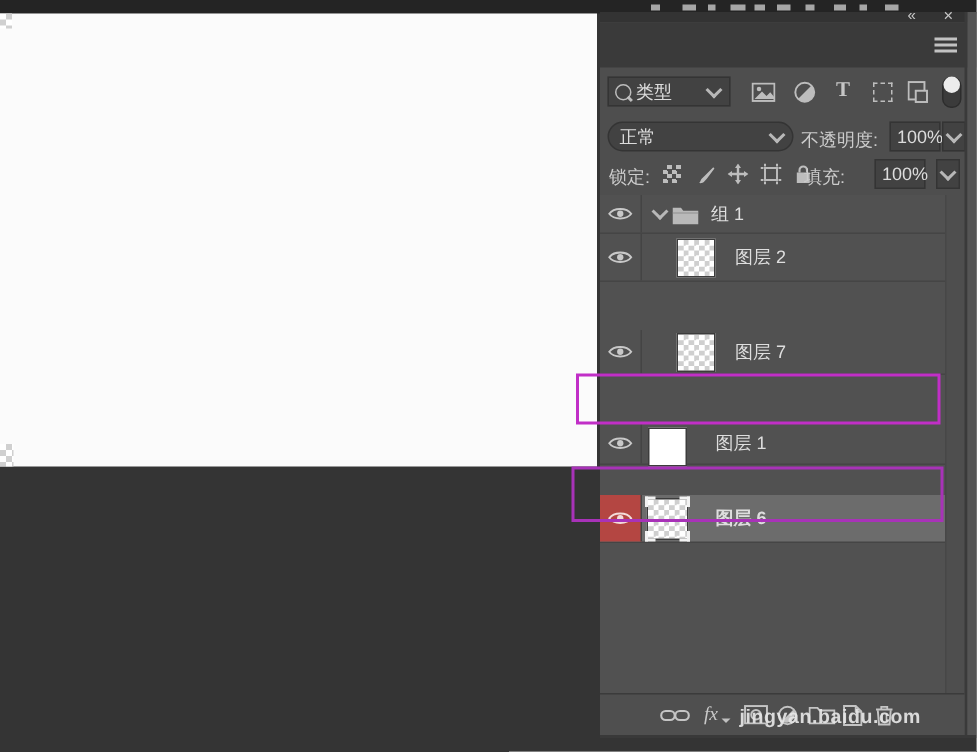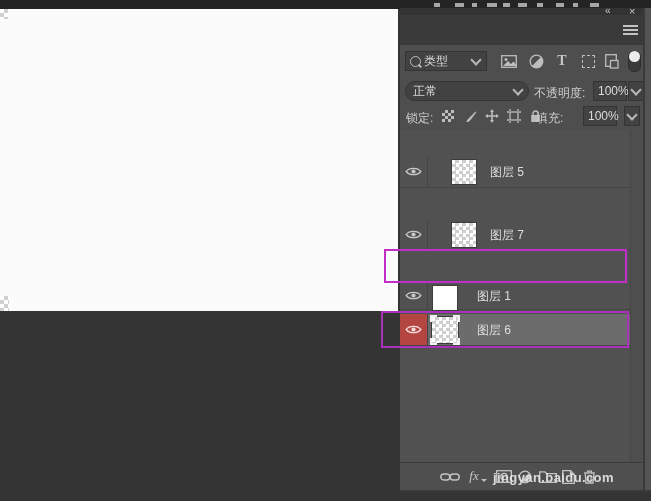--- a/index.html
+++ b/index.html
@@ -182,30 +182,46 @@
     <span class="lbl" style="left:136px;top:102px;">填充:</span>
     <div class="field" style="left:183px;top:98px;width:34px;height:20px;">
       <span style="margin-left:4px;">100%</span>
     </div>
     <div class="field" style="left:224px;top:98px;width:16px;height:20px;justify-content:center;">
       <span class="chev"></span>
     </div>
 
     <div class="list">
 
+      <div class="row" style="top:0;height:26px;">
+        <div class="eyecell">
+          <svg width="17" height="11" viewBox="0 0 17 11">
+              <path d="M1.2 5.5 C4.2 1.3 12.8 1.3 15.8 5.5 C12.8 9.7 4.2 9.7 1.2 5.5 Z" fill="none" stroke="#c8c8c8" stroke-width="1.3"></path>
+              <circle cx="8.5" cy="5.5" r="2.1" fill="#c8c8c8"></circle>
+            </svg>
+        </div>
+        <span class="chev" style="position:absolute;left:36px;top:10px;"></span>
+        <span class="ico" style="left:48px;top:6px;width:18px;height:14px;">
+          <svg width="18" height="13" viewBox="0 0 18 13">
+              <path d="M0.5 12.5 V1.5 H6 L7.5 3.5 H17.5 V12.5 Z" fill="#b9b9b9"></path>
+              <path d="M0.5 5 H17.5" stroke="#8f8f8f" stroke-width="0.8"></path>
+            </svg>
+        </span>
+        <span class="lname" style="left:74px;">组 1</span>
+      </div>
 
       <div class="row" style="top:26px;height:32px;">
         <div class="eyecell">
           <svg width="17" height="11" viewBox="0 0 17 11">
               <path d="M1.2 5.5 C4.2 1.3 12.8 1.3 15.8 5.5 C12.8 9.7 4.2 9.7 1.2 5.5 Z" fill="none" stroke="#c8c8c8" stroke-width="1.3"></path>
               <circle cx="8.5" cy="5.5" r="2.1" fill="#c8c8c8"></circle>
             </svg>
         </div>
         <div class="thumb tchecker" style="left:51px;top:3px;"></div>
-        <span class="lname" style="left:90px;">图层 5</span>
+        <span class="lname" style="left:90px;">图层 2</span>
       </div>
 
 
       <div class="row" style="top:90px;height:30px;">
         <div class="eyecell">
           <svg width="17" height="11" viewBox="0 0 17 11">
               <path d="M1.2 5.5 C4.2 1.3 12.8 1.3 15.8 5.5 C12.8 9.7 4.2 9.7 1.2 5.5 Z" fill="none" stroke="#c8c8c8" stroke-width="1.3"></path>
               <circle cx="8.5" cy="5.5" r="2.1" fill="#c8c8c8"></circle>
             </svg>
         </div>
@@ -218,21 +234,21 @@
         <div class="eyecell">
           <svg width="17" height="11" viewBox="0 0 17 11">
               <path d="M1.2 5.5 C4.2 1.3 12.8 1.3 15.8 5.5 C12.8 9.7 4.2 9.7 1.2 5.5 Z" fill="none" stroke="#c8c8c8" stroke-width="1.3"></path>
               <circle cx="8.5" cy="5.5" r="2.1" fill="#c8c8c8"></circle>
             </svg>
         </div>
         <div class="thumb" style="left:32px;top:3px;"></div>
         <span class="lname" style="left:77px;">图层 1</span>
       </div>
 
-      <div class="row sel" style="top:184px;height:32px;">
+      <div class="row sel" style="top:200px;height:32px;font-weight:bold;">
         <div class="eyecell red">
           <svg width="17" height="11" viewBox="0 0 17 11">
               <path d="M1.2 5.5 C4.2 1.3 12.8 1.3 15.8 5.5 C12.8 9.7 4.2 9.7 1.2 5.5 Z" fill="none" stroke="#f3dcd9" stroke-width="1.3"></path>
               <circle cx="8.5" cy="5.5" r="2.1" fill="#f3dcd9"></circle>
             </svg>
         </div>
         <div class="thumb tchecker" style="left:31px;top:2px;width:28px;height:28px;">
           <span class="bracket bk-tl"></span>
             <span class="bracket bk-tr"></span>
           <span class="bracket bk-bl"></span>

